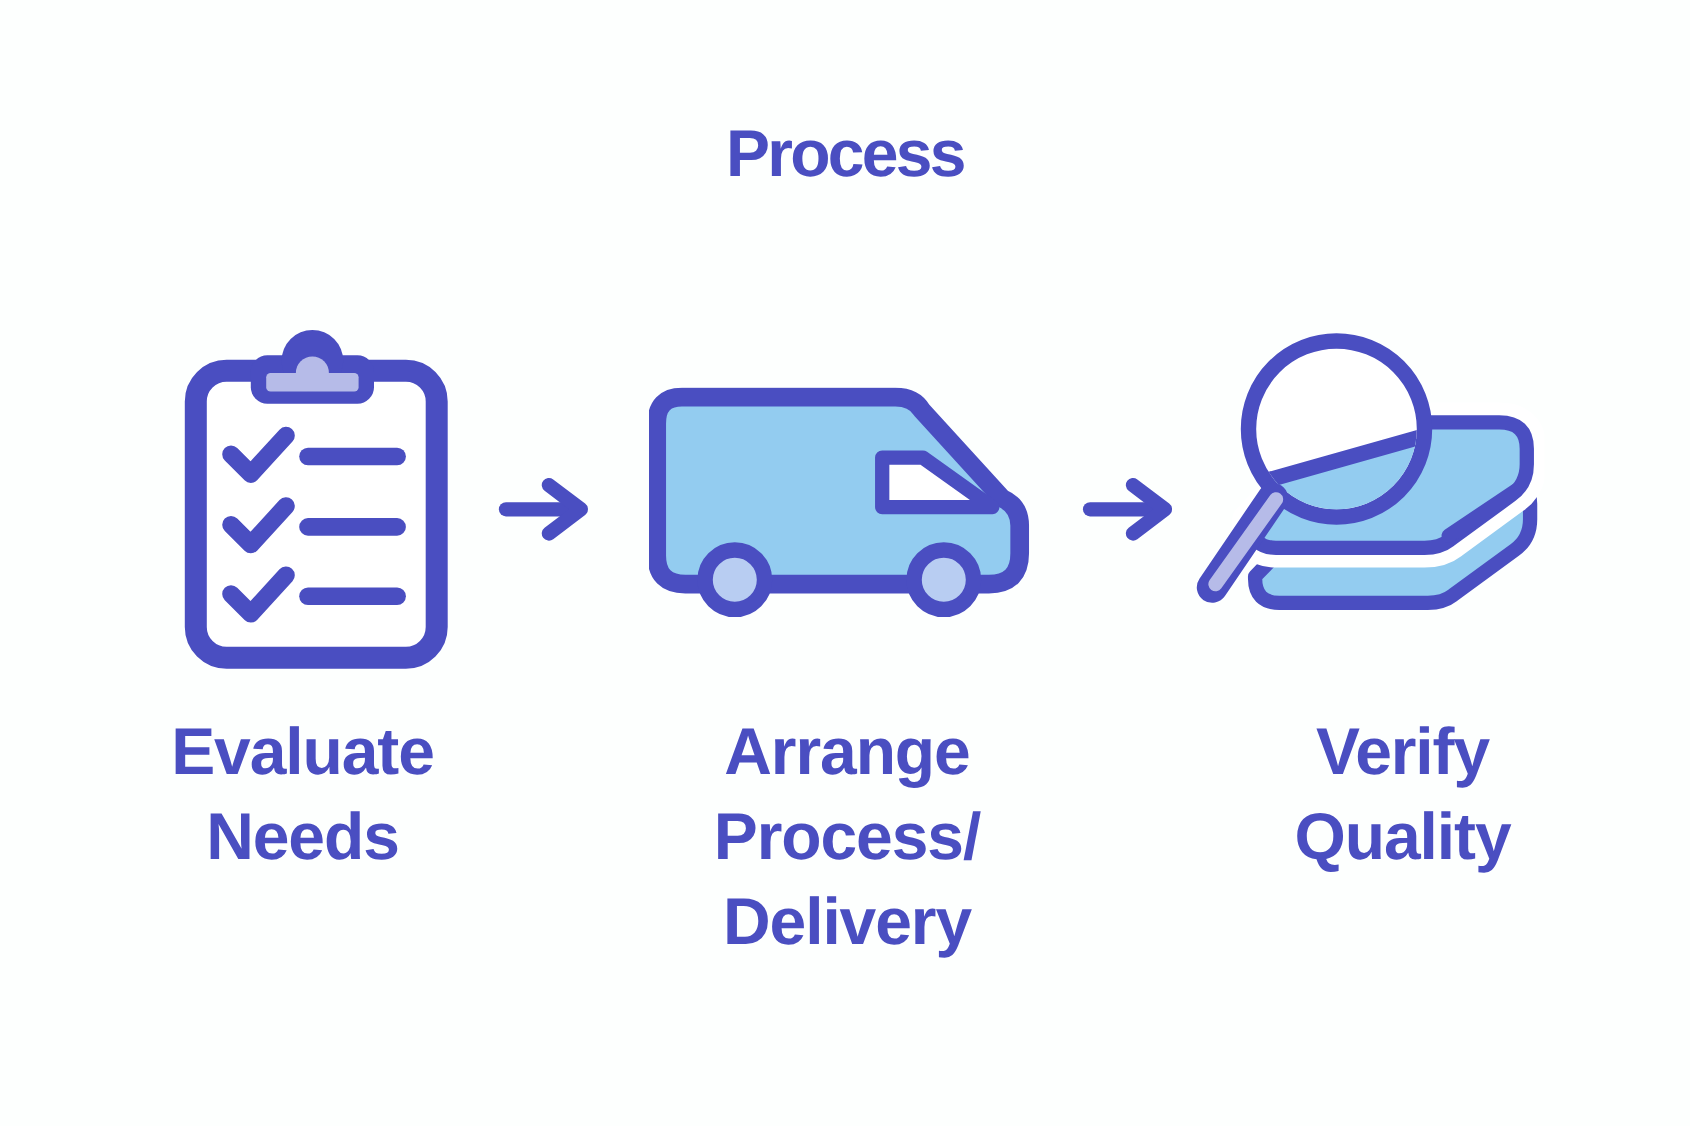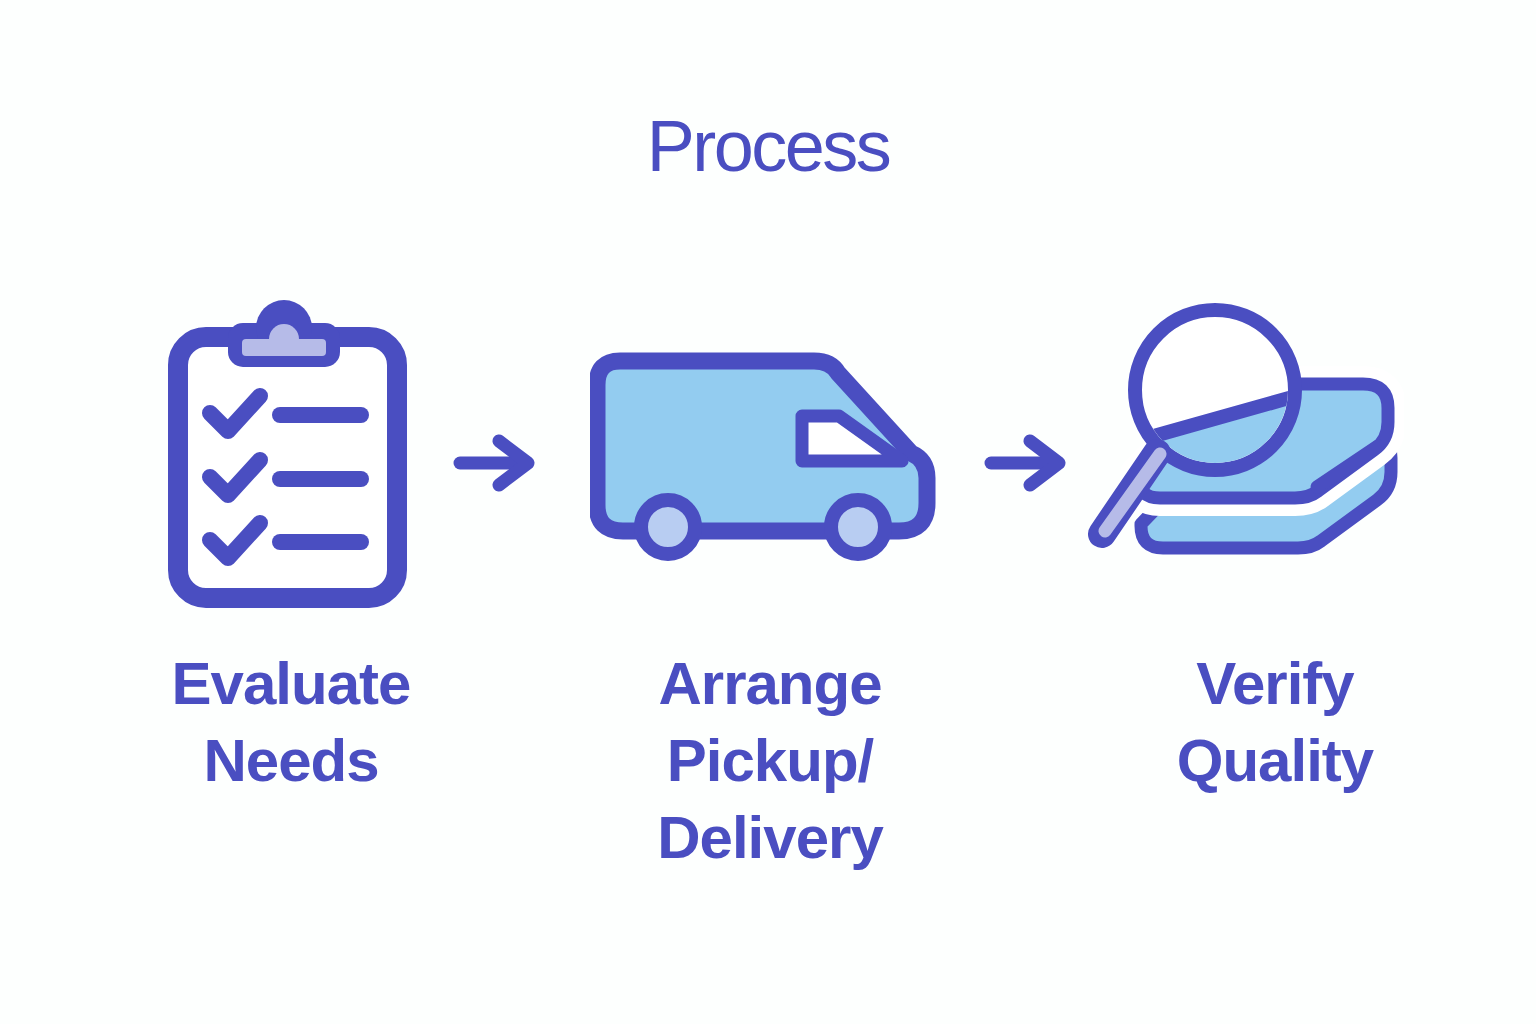--- a/index.html
+++ b/index.html
@@ -8,21 +8,21 @@
   }
   html,body{margin:0;padding:0;}
   body{
     width:1536px;height:1024px;position:relative;overflow:hidden;
     background:var(--background);
     font-family:"Liberation Sans", sans-serif;
   }
   .abs{position:absolute;}
   .title{
     left:0;right:0;top:110px;text-align:center;
-    font-size:72px;font-weight:normal;letter-spacing:-2.5px;
+    font-size:60px;font-weight:bold;letter-spacing:-2.5px;
     color:var(--text);line-height:1;
   }
   .step-label{
     top:645px;text-align:center;white-space:pre-line;
     font-size:60px;font-weight:bold;letter-spacing:-1px;
     line-height:77px;color:var(--text);
   }
   .ln{fill:none;stroke:var(--indigo);stroke-linecap:round;stroke-linejoin:round;}
   .shape{stroke:var(--indigo);stroke-linejoin:round;}
 </style>
@@ -80,19 +80,19 @@
 
   <circle cx="143" cy="100" r="80" class="shape" style="fill:var(--white)" stroke-width="14"></circle>
   <g clip-path="url(#lensClip)">
     <path d="M25,162 L235,103 L245,240 L25,240 Z" class="shape" style="fill:var(--blue)" stroke-width="14"></path>
   </g>
 
   <path d="M85,163 L30,244" class="ln" stroke-width="28"></path>
   <path d="M88,164 L33,241" style="fill:none;stroke:var(--lavender);stroke-linecap:round" stroke-width="13"></path>
 </svg>
 
-<div class="abs step-label" style="left:106px;width:370px">Evaluate
+<div class="abs step-label" style="left:90px;width:370px">Evaluate
 Needs</div>
 <div class="abs step-label" style="left:588px;width:364px">Arrange
-Pickup/
+Process/
 Delivery</div>
 <div class="abs step-label" style="left:1088px;width:374px">Verify
 Quality</div>
 
 </body></html>

